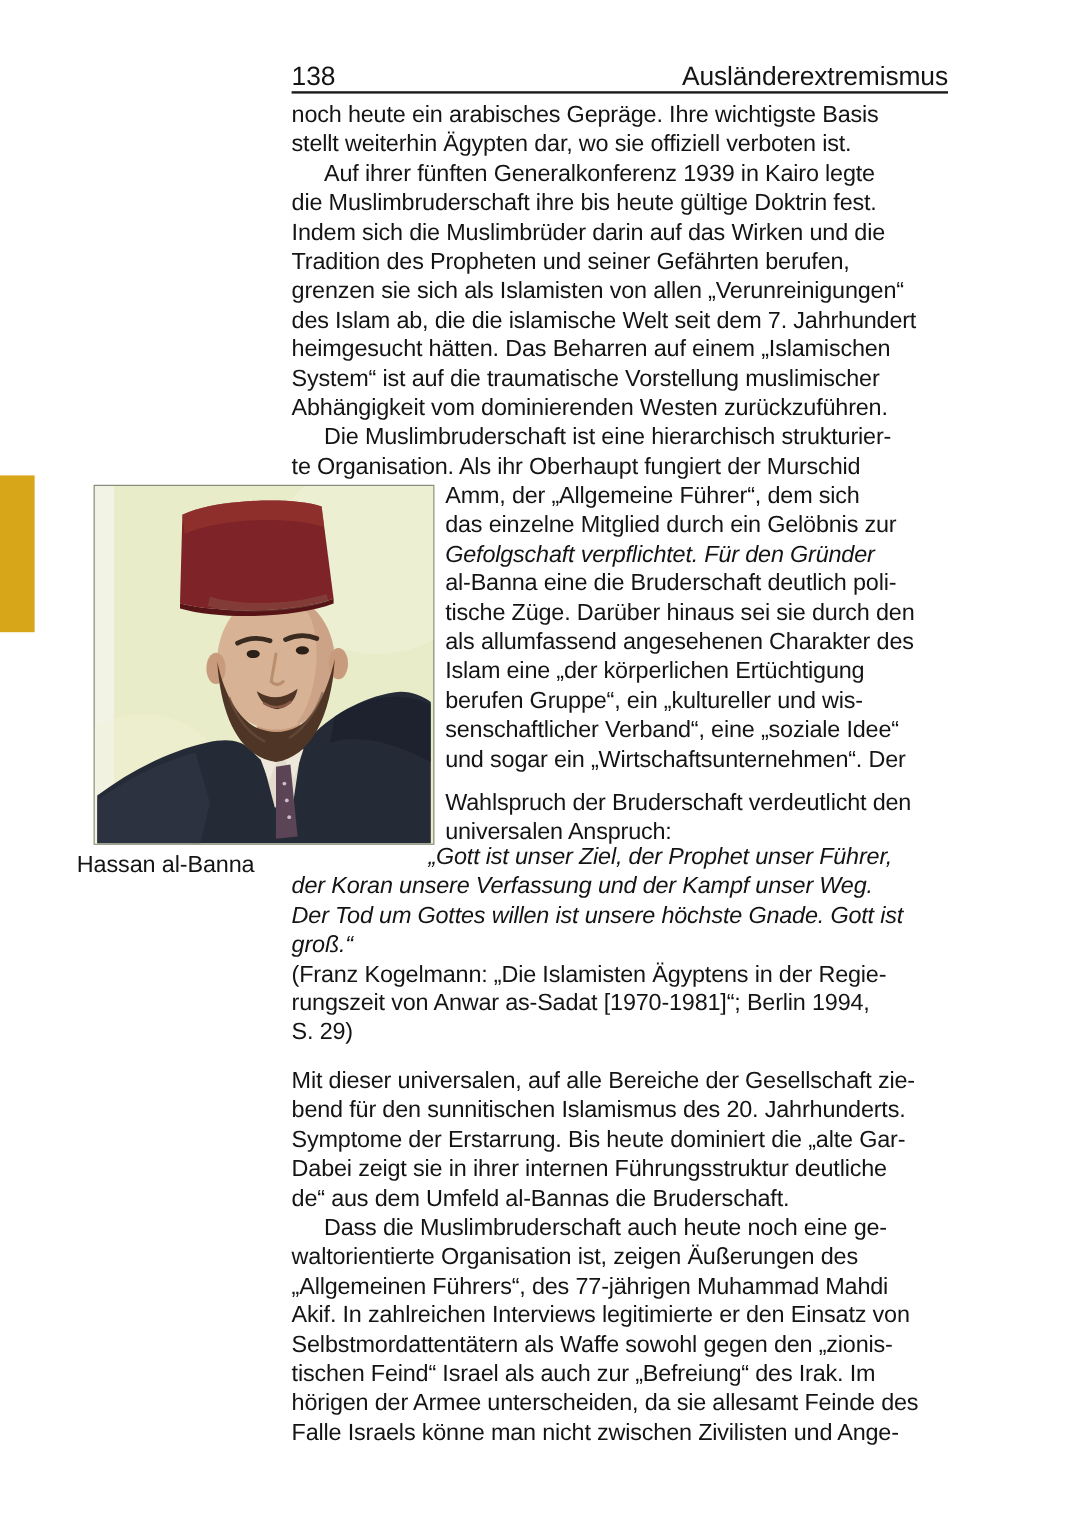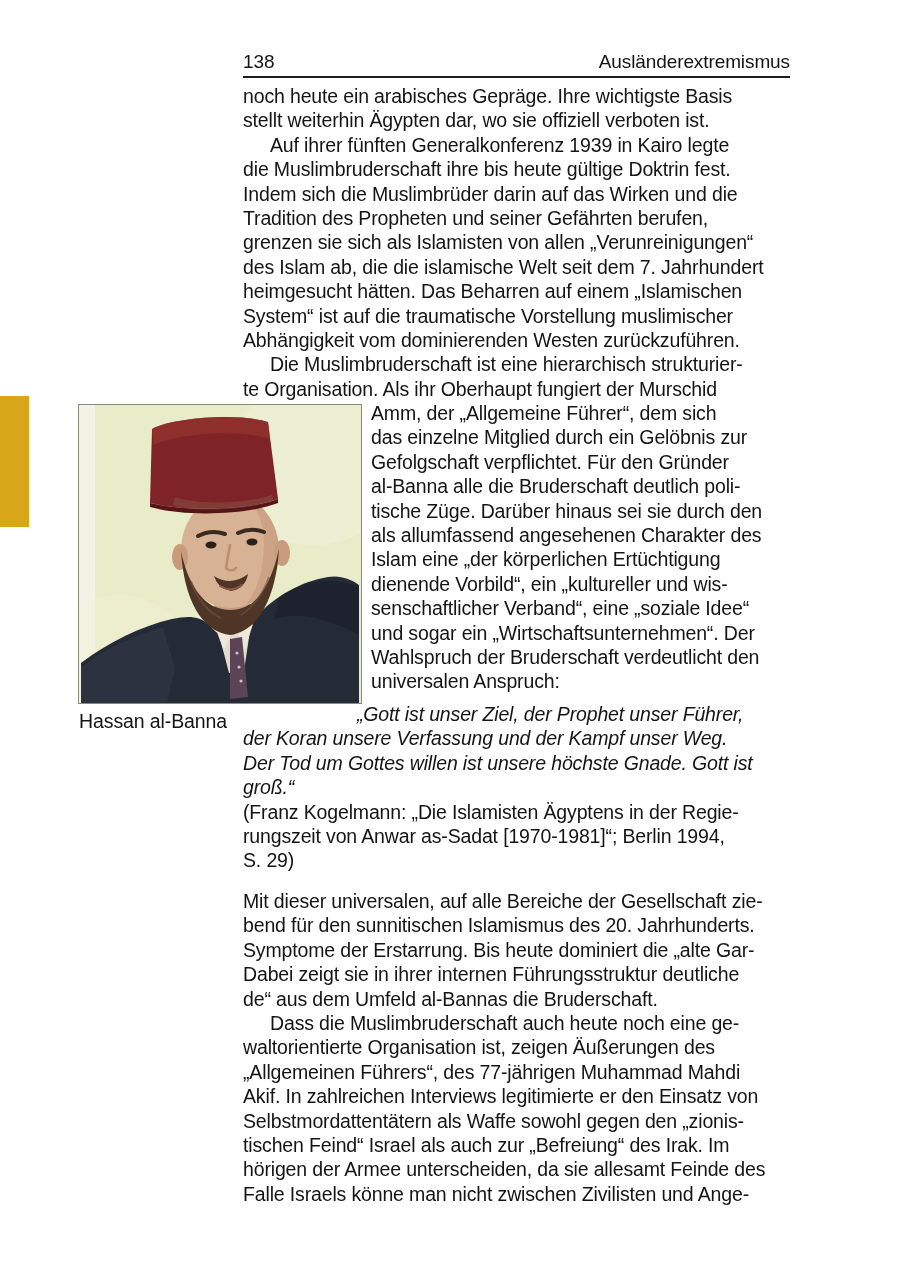--- a/index.html
+++ b/index.html
@@ -4,32 +4,32 @@
 <style>
   html,body{margin:0;padding:0;background:#ffffff;}
   .page{
     position:relative;width:900px;height:1276px;background:#ffffff;overflow:hidden;
     font-family:"Liberation Sans",sans-serif;color:#141414;
   }
   
   .header-row{
     position:absolute;left:243px;top:51px;width:547px;
     display:flex;justify-content:space-between;align-items:baseline;
-    font-size:19px;letter-spacing:-0.1px;
+    font-size:22px;letter-spacing:-0.1px;
   }
   .header-rule{position:absolute;left:243px;top:76px;width:547px;height:2px;background:#1c1c1c;}
   
   .margin-marker{position:absolute;left:0;top:396px;width:29px;height:131px;display:block;}
   
   .photo-frame{
     position:absolute;left:78px;top:404px;width:284px;height:300px;
     border:1px solid #878c80;box-sizing:border-box;background:#e9ecc9;
   }
   .photo-frame svg{display:block;width:100%;height:100%;}
-  .caption{position:absolute;left:79px;top:710px;font-size:19.5px;letter-spacing:-0.1px;}
+  .caption{position:absolute;left:64px;top:710px;font-size:19.5px;letter-spacing:-0.1px;}
   
   .text-column{position:absolute;left:243px;top:0;width:600px;height:1276px;}
   .block{position:absolute;left:0;width:100%;}
   .line{height:24.4px;line-height:24.4px;font-size:19.5px;letter-spacing:-0.15px;white-space:nowrap;}
   .line.italic{font-style:italic;}
 </style>
 </head>
 <body>
 
 <div class="page">
@@ -105,29 +105,29 @@
         <div class="line">Tradition des Propheten und seiner Gefährten berufen,</div>
         <div class="line">grenzen sie sich als Islamisten von allen „Verunreinigungen“</div>
         <div class="line">des Islam ab, die die islamische Welt seit dem 7. Jahrhundert</div>
         <div class="line">heimgesucht hätten. Das Beharren auf einem „Islamischen</div>
         <div class="line">System“ ist auf die traumatische Vorstellung muslimischer</div>
         <div class="line">Abhängigkeit vom dominierenden Westen zurückzuführen.</div>
         <div class="line" style="padding-left: 27px;">Die Muslimbruderschaft ist eine hierarchisch strukturier-</div>
         <div class="line">te Organisation. Als ihr Oberhaupt fungiert der Murschid</div>
         <div class="line" style="padding-left: 128px;">Amm, der „Allgemeine Führer“, dem sich</div>
         <div class="line" style="padding-left: 128px;">das einzelne Mitglied durch ein Gelöbnis zur</div>
-        <div class="line" style="padding-left: 128px;">Gefolgschaft verpflichtet. Für den Gründer</div>
-        <div class="line" style="padding-left: 128px;">al-Banna alle die Bruderschaft deutlich poli-</div>
+        <div class="line" style="padding-left: 128px; font-style: italic;">Gefolgschaft verpflichtet. Für den Gründer</div>
+        <div class="line" style="padding-left: 128px;">al-Banna eine die Bruderschaft deutlich poli-</div>
         <div class="line" style="padding-left: 128px;">tische Züge. Darüber hinaus sei sie durch den</div>
         <div class="line" style="padding-left: 128px;">als allumfassend angesehenen Charakter des</div>
         <div class="line" style="padding-left: 128px;">Islam eine „der körperlichen Ertüchtigung</div>
-        <div class="line" style="padding-left: 128px;">dienende Vorbild“, ein „kultureller und wis-</div>
+        <div class="line" style="padding-left: 128px;">berufen Gruppe“, ein „kultureller und wis-</div>
         <div class="line" style="padding-left: 128px;">senschaftlicher Verband“, eine „soziale Idee“</div>
         <div class="line" style="padding-left: 128px;">und sogar ein „Wirtschaftsunternehmen“. Der</div>
-        <div class="line" style="padding-left: 128px;">Wahlspruch der Bruderschaft verdeutlicht den</div>
+        <div class="line" style="padding-left: 128px; margin-top: 12px;">Wahlspruch der Bruderschaft verdeutlicht den</div>
         <div class="line" style="padding-left: 128px;">universalen Anspruch:</div>
       </div>
       <div class="block quote" style="top: 702px;">
         <div class="line italic" style="padding-left: 114px;">„Gott ist unser Ziel, der Prophet unser Führer,</div>
         <div class="line italic">der Koran unsere Verfassung und der Kampf unser Weg.</div>
         <div class="line italic">Der Tod um Gottes willen ist unsere höchste Gnade. Gott ist</div>
         <div class="line italic">groß.“</div>
         <div class="line">(Franz Kogelmann: „Die Islamisten Ägyptens in der Regie-</div>
         <div class="line">rungszeit von Anwar as-Sadat [1970-1981]“; Berlin 1994,</div>
         <div class="line">S. 29)</div>

